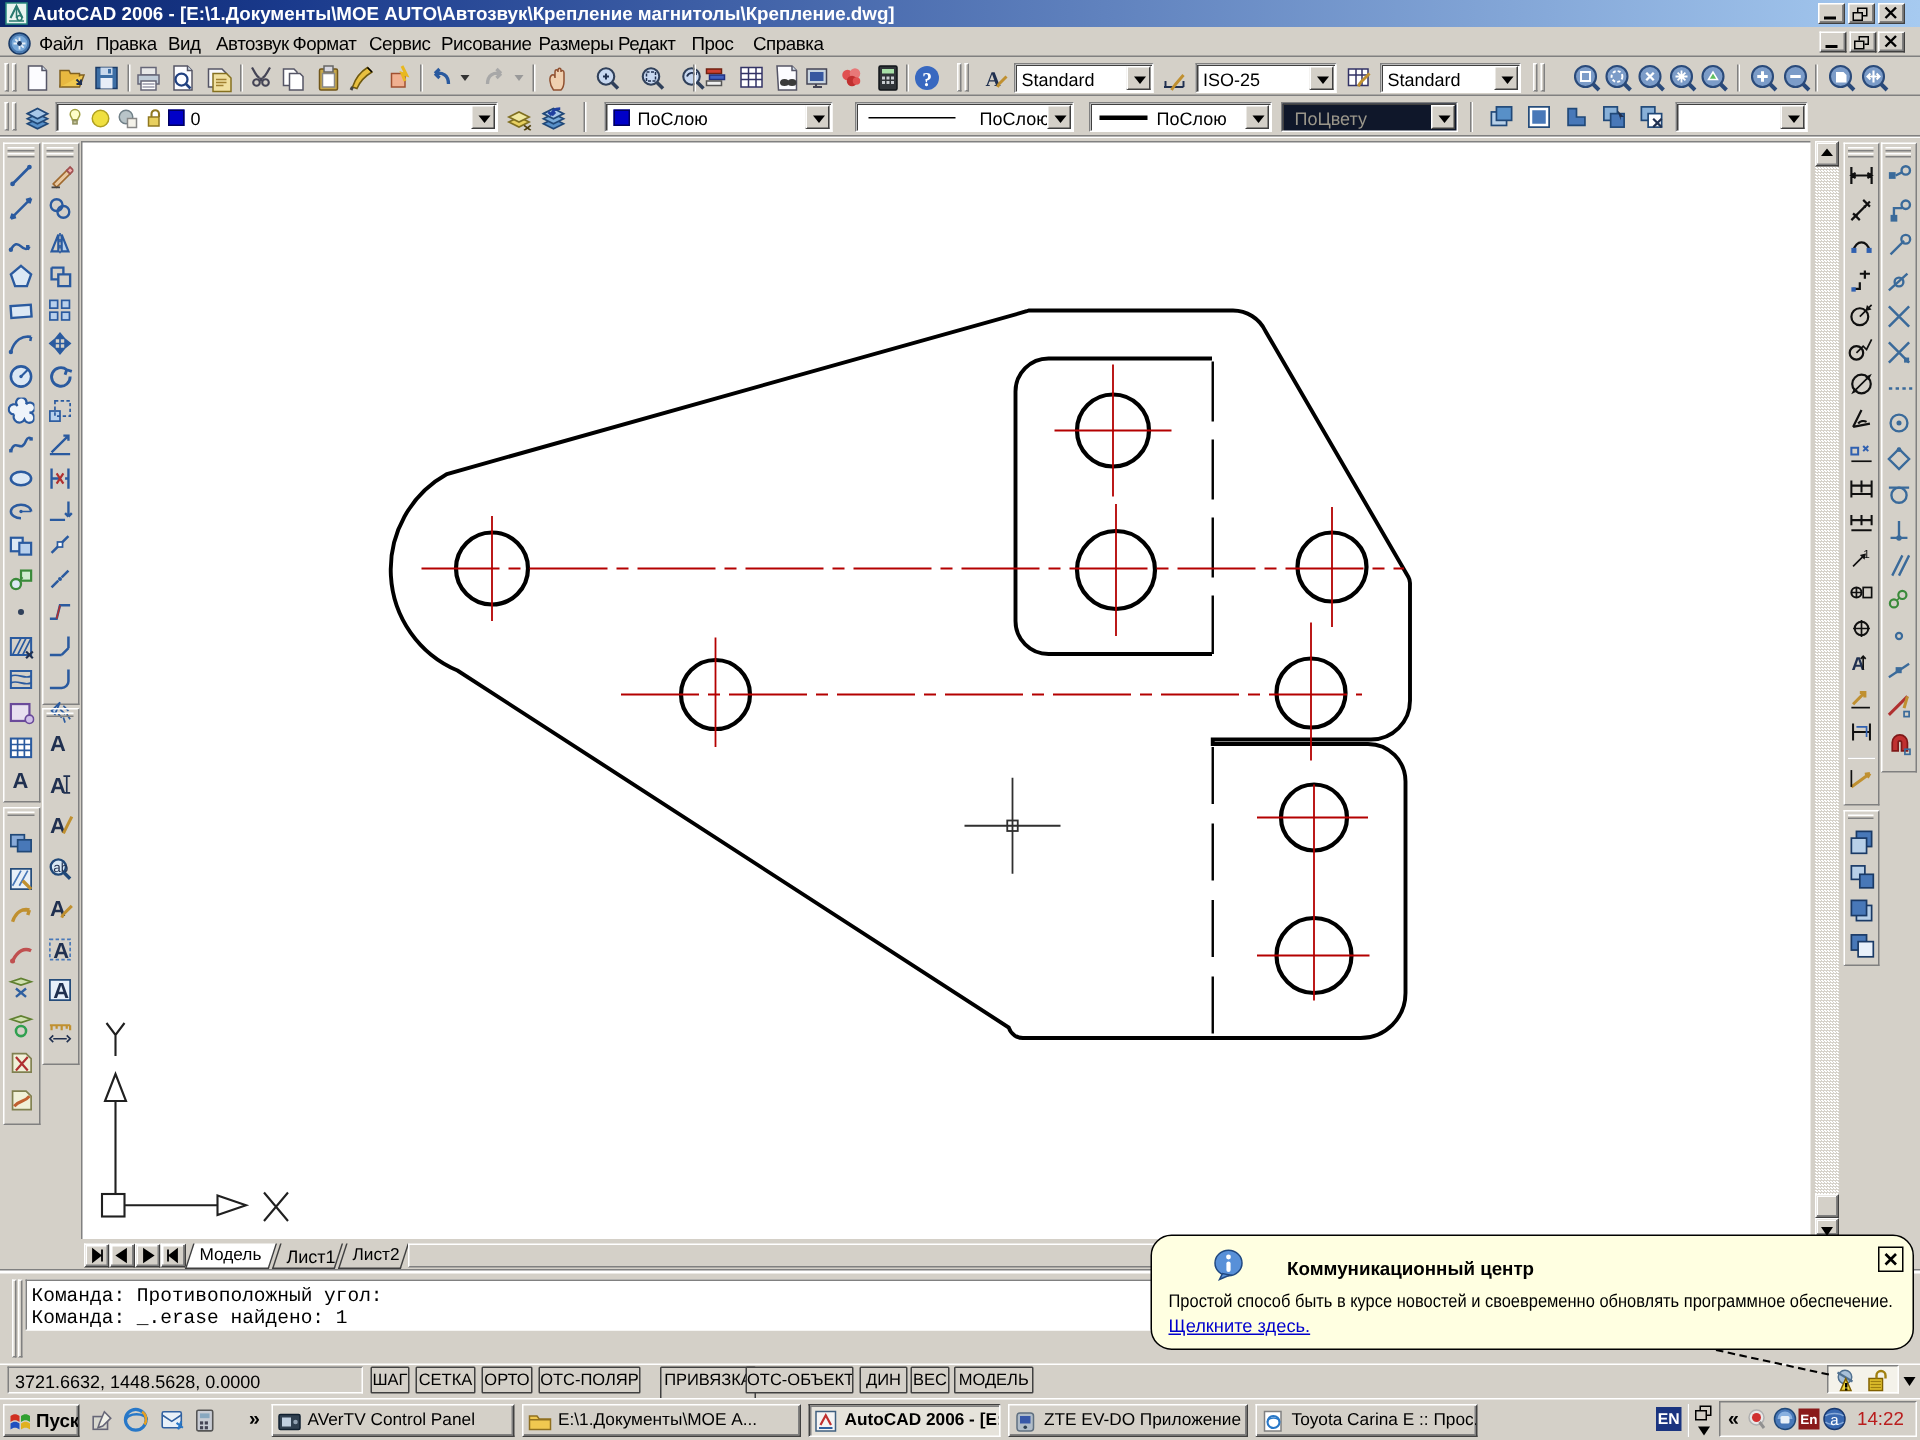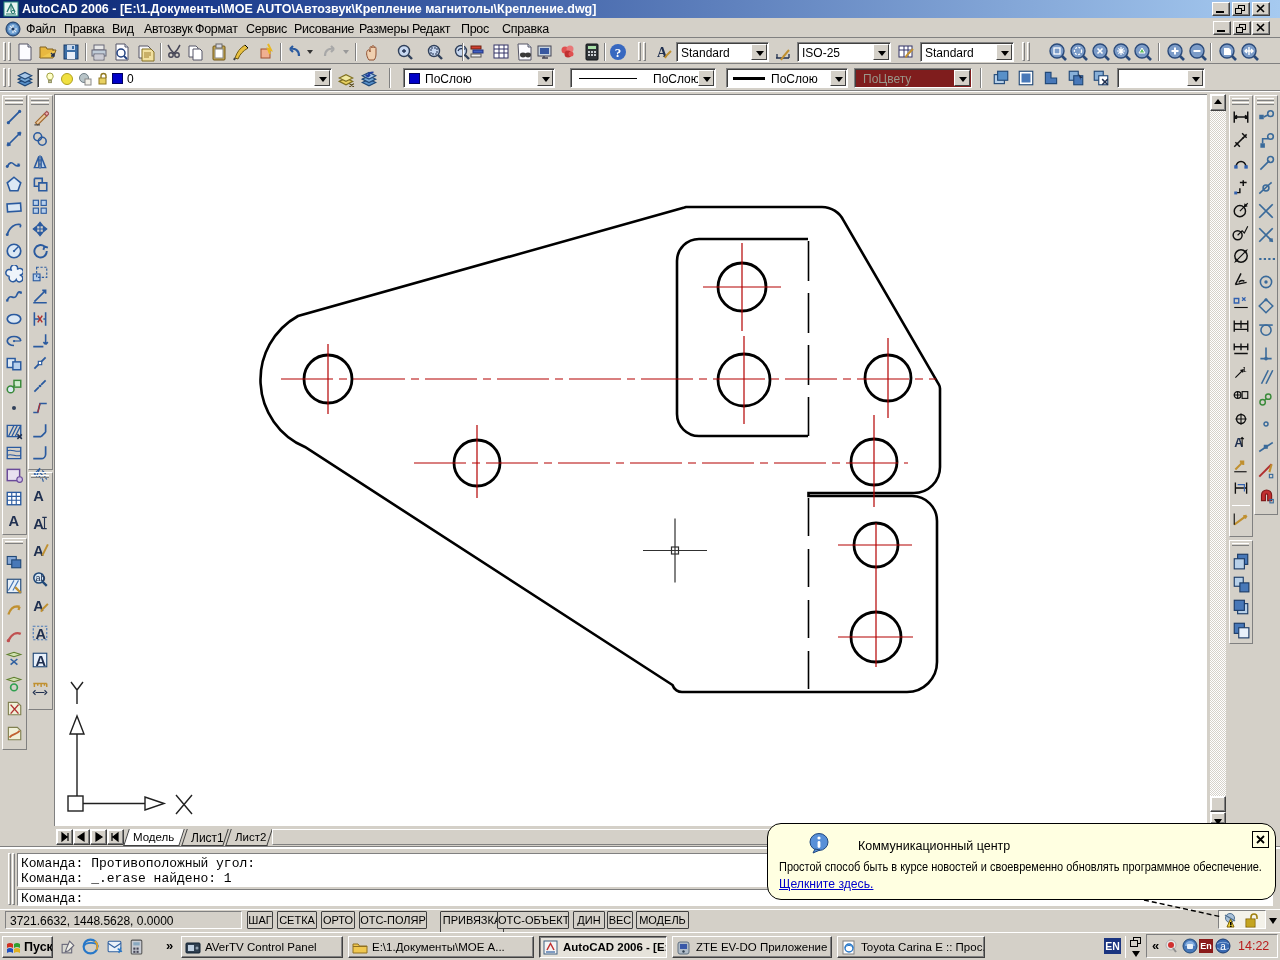--- a/index.html
+++ b/index.html
@@ -8,21 +8,21 @@
 .tb-text{left:22px;top:2px;color:#fff;font-size:12.5px;font-weight:bold;white-space:nowrap;letter-spacing:0px}
 .winbtn{width:18px;height:14px;background:#d4d0c8;border:1px solid;border-color:#fff #404040 #404040 #fff;box-shadow:inset -1px -1px 0 #808080;color:#000;font-size:10px;line-height:11px;text-align:center;font-weight:bold}
 .menubar{left:0;top:18px;width:1280px;height:20px;background:#d4d0c8}
 .menu-item{top:22px;font-size:12.5px;color:#000;white-space:nowrap;letter-spacing:-0.3px}
 .bar{background:#d4d0c8}
 .grip{width:3px;border-left:1px solid #fff;border-top:1px solid #fff;border-right:1px solid #808080;border-bottom:1px solid #808080;background:#d4d0c8}
 .sep-v{width:2px;border-left:1px solid #808080;border-right:1px solid #fff}
 .combo{background:#fff;border:1px solid;border-color:#808080 #fff #fff #808080;box-shadow:inset 1px 1px 0 #404040;font-size:12px;color:#000}
 .combo .dd{position:absolute;right:1px;top:1px;bottom:1px;width:16px;background:#d4d0c8;border:1px solid;border-color:#fff #404040 #404040 #fff}
 .dd:after{content:"";position:absolute;left:4px;top:6px;border:4px solid transparent;border-top:5px solid #000}
-.combo.dis{background:#7f1d1d;color:#9a968a}
+.combo.dis{background:#0f172a;color:#9a968a}
 .btn3d{background:#d4d0c8;border:1px solid;border-color:#fff #404040 #404040 #fff;box-shadow:inset -1px -1px 0 #808080,inset 1px 1px 0 #fff}
 .sbtn{border:1px solid #404040;background:#d4d0c8;font-size:11px;color:#000;text-align:center;border-radius:1px;white-space:nowrap;overflow:hidden}
 .canvas{left:54px;top:94px;width:1153px;height:732px;background:#fff;border-left:1px solid #808080;border-top:1px solid #808080}
 .vscroll{left:1210px;top:94px;width:16px;height:730px;background-image:conic-gradient(#fff 25%,#d6d2ca 0 50%,#fff 0 75%,#d6d2ca 0);background-size:2px 2px}
 .tabrow{left:0px;top:827px;width:1280px;height:20px;background:#d4d0c8}
 .tab{top:829px;height:17px;font-size:11.5px;color:#000;border:1px solid #404040;border-top:none;text-align:center}
 .cmdwin{left:0;top:848px;width:1280px;height:61px;background:#d4d0c8;border-top:1px solid #fff}
 .cmdbox{background:#fff;border:1px solid;border-color:#808080 #fff #fff #808080;font-family:"Liberation Mono",monospace;font-size:13px;color:#000}
 .statusbar{left:0;top:909px;width:1280px;height:23px;background:#d4d0c8;border-top:1px solid #fff}
 .taskbar{left:0;top:932px;width:1280px;height:28px;background:#d4d0c8;border-top:1px solid #fff}
@@ -824,23 +824,20 @@
 <div class="abs" style="left:235px;top:831px;font-size:11.5px">Лист2</div>
 <div class="abs" style="left:272px;top:829px;width:934px;height:16px;background:#d4d0c8;border:1px solid;border-color:#fff #808080 #808080 #fff"></div>
 <div class="abs" style="left:0;top:846px;width:1280px;height:2px;background:#808080;border-bottom:1px solid #fff"></div>
 <div class="abs cmdwin"></div>
 <div class="abs" style="left:8px;top:853px;width:3px;height:52px;border:1px solid;border-color:#fff #808080 #808080 #fff"></div>
 <div class="abs" style="left:12px;top:853px;width:3px;height:52px;border:1px solid;border-color:#fff #808080 #808080 #fff"></div>
 <div class="abs cmdbox" style="left:17px;top:853px;width:1256px;height:34px">
 <div style="position:absolute;left:3px;top:2px">Команда: Противоположный угол:</div>
 <div style="position:absolute;left:3px;top:17px">Команда: _.erase найдено: 1</div>
     </div>
-<div class="abs cmdbox" style="left:17px;top:889px;width:1256px;height:17px">
-<div style="position:absolute;left:3px;top:1px">Команда:</div>
-    </div>
 <div class="abs statusbar"></div>
 <div class="abs" style="left:5px;top:911px;width:237px;height:18px;border:1px solid;border-color:#808080 #fff #fff #808080;font-size:12px;color:#000">
       <span style="position:absolute;left:4px;top:2px">3721.6632, 1448.5628, 0.0000</span>
     </div>
 <div class="abs sbtn" style="left:247px;top:911px;width:26px;height:18px;line-height:17px">ШАГ</div>
 <div class="abs sbtn" style="left:277px;top:911px;width:40px;height:18px;line-height:17px">СЕТКА</div>
 <div class="abs sbtn" style="left:321px;top:911px;width:34px;height:18px;line-height:17px">ОРТО</div>
 <div class="abs sbtn" style="left:359px;top:911px;width:68px;height:18px;line-height:17px">ОТС-ПОЛЯР</div>
 <div class="abs sbtn" style="left:440px;top:911px;width:64px;height:36px;line-height:17px">ПРИВЯЗКА</div>
 <div class="abs sbtn" style="left:497px;top:911px;width:72px;height:18px;line-height:17px">ОТС-ОБЪЕКТ</div>
@@ -966,18 +963,18 @@
 <svg class="icon" style="left:1100px;top:898px" width="140" height="22" viewBox="0 0 140 22">
       <path d="M44 2 L122 19" stroke="#000" stroke-width="1.4" stroke-dasharray="5 3" fill="none"></path>
     </svg>
 <div class="abs balloon"></div>
 <svg class="icon" style="left:808px;top:832px" width="23" height="23" viewBox="0 0 23 23">
 <ellipse cx="11" cy="10" rx="9" ry="8.5" fill="#5890d8" stroke="#204880"></ellipse>
       <path d="M7 17 L5 21 L12 18 Z" fill="#5890d8" stroke="#204880"></path>
 <circle cx="11" cy="6" r="1.6" fill="#fff"></circle>
       <rect x="9.6" y="9" width="2.8" height="7" rx="1.4" fill="#fff"></rect>
     </svg>
-<div class="abs" style="left:858px;top:839px;font-size:12.5px;font-weight:normal;color:#000">Коммуникационный центр</div>
+<div class="abs" style="left:858px;top:839px;font-size:12.5px;font-weight:bold;color:#000">Коммуникационный центр</div>
 <div class="abs" style="left:1252px;top:831px;width:17px;height:17px;background:#ffffe1;border:1px solid #000"><svg width="15" height="15" viewBox="0 0 15 15">
         <path d="M4 4 L11 11 M11 4 L4 11" stroke="#000" stroke-width="1.8"></path>
       </svg></div>
 <div class="abs" style="left:779px;top:860px;font-size:12.2px;color:#000;white-space:nowrap;transform:scaleX(0.90);transform-origin:0 0">Простой способ быть в курсе новостей и своевременно обновлять программное обеспечение.</div>
 <div class="abs" style="left:779px;top:877px;font-size:12.2px;color:#0000cc;text-decoration:underline">Щелкните здесь.</div>
 </div>
 </body></html>

